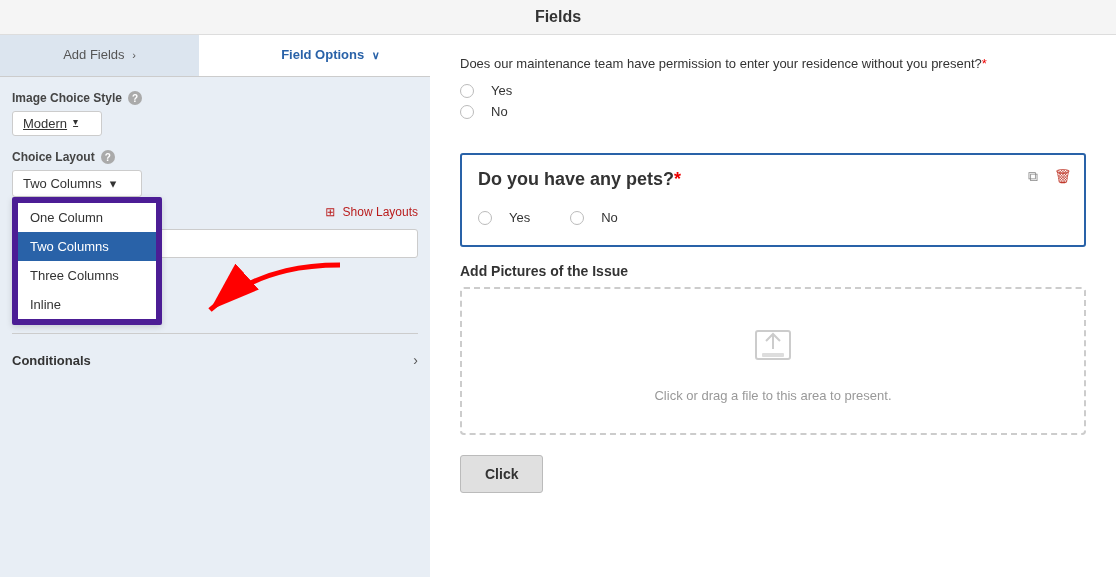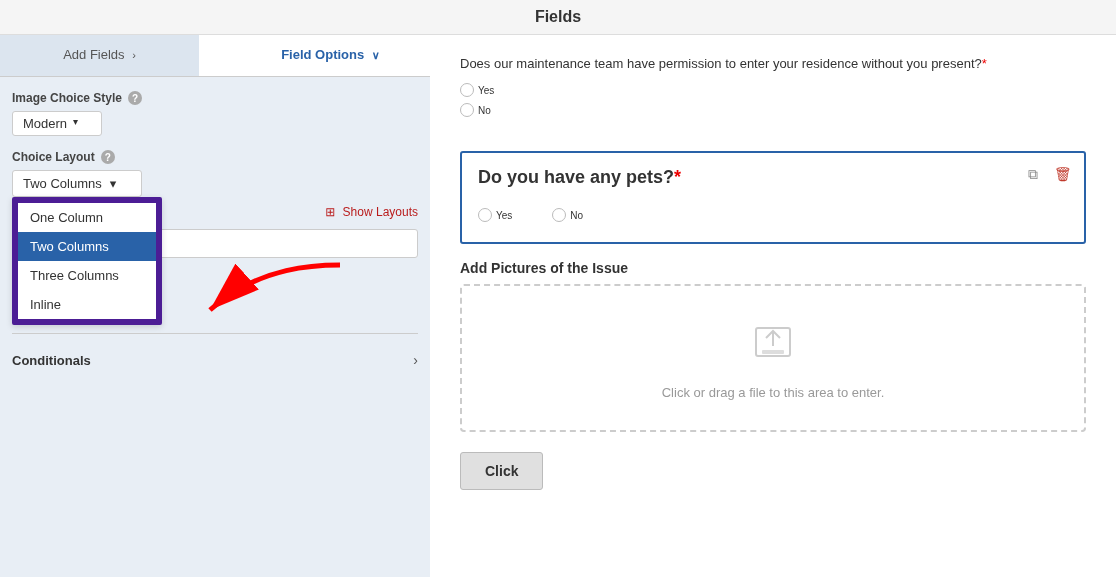--- a/index.html
+++ b/index.html
@@ -97,20 +97,21 @@
       background: #fff;
       border: 1px solid #ccc;
       border-radius: 3px;
       padding: 4px 10px;
       cursor: pointer;
       font-size: 13px;
       color: #333;
       margin-bottom: 14px;
       gap: 6px;
       min-width: 90px;
+      text-decoration: underline;
     }
 
     .select-modern .arrow {
       font-size: 10px;
     }
 
     .choice-layout-section {
       margin-bottom: 10px;
     }
 
@@ -244,23 +245,23 @@
       line-height: 1.4;
     }
 
     .form-question .required {
       color: #e00;
     }
 
     .radio-option {
       display: flex;
       align-items: center;
-      gap: 4px;
+      gap: 17px;
       margin-bottom: 6px;
-      font-size: 10px;
+      font-size: 13px;
       color: #333;
     }
 
     .radio-circle {
       width: 14px;
       height: 14px;
       border-radius: 50%;
       border: 1.5px solid #bbb;
       background: #fff;
       flex-shrink: 0;
@@ -504,21 +505,21 @@
         <div class="file-upload-label">Add Pictures of the Issue</div>
         <div class="file-upload-box">
           <div class="upload-icon">
             <svg width="50" height="50" viewBox="0 0 50 50" fill="none">
               <rect x="8" y="12" width="34" height="28" rx="2" stroke="#ccc" stroke-width="2" fill="none"></rect>
               <path d="M18 22 L25 15 L32 22" stroke="#ccc" stroke-width="2" fill="none"></path>
               <line x1="25" y1="15" x2="25" y2="30" stroke="#ccc" stroke-width="2"></line>
               <rect x="14" y="34" width="22" height="4" rx="1" fill="#ddd"></rect>
             </svg>
           </div>
-          <div class="upload-text">Click or drag a file to this area to enter.</div>
+          <div class="upload-text">Click or drag a file to this area to present.</div>
         </div>
       </div>
 
       
       <button class="submit-btn">Click</button>
     </div>
   </div>
 </div>
 
 </body></html>

